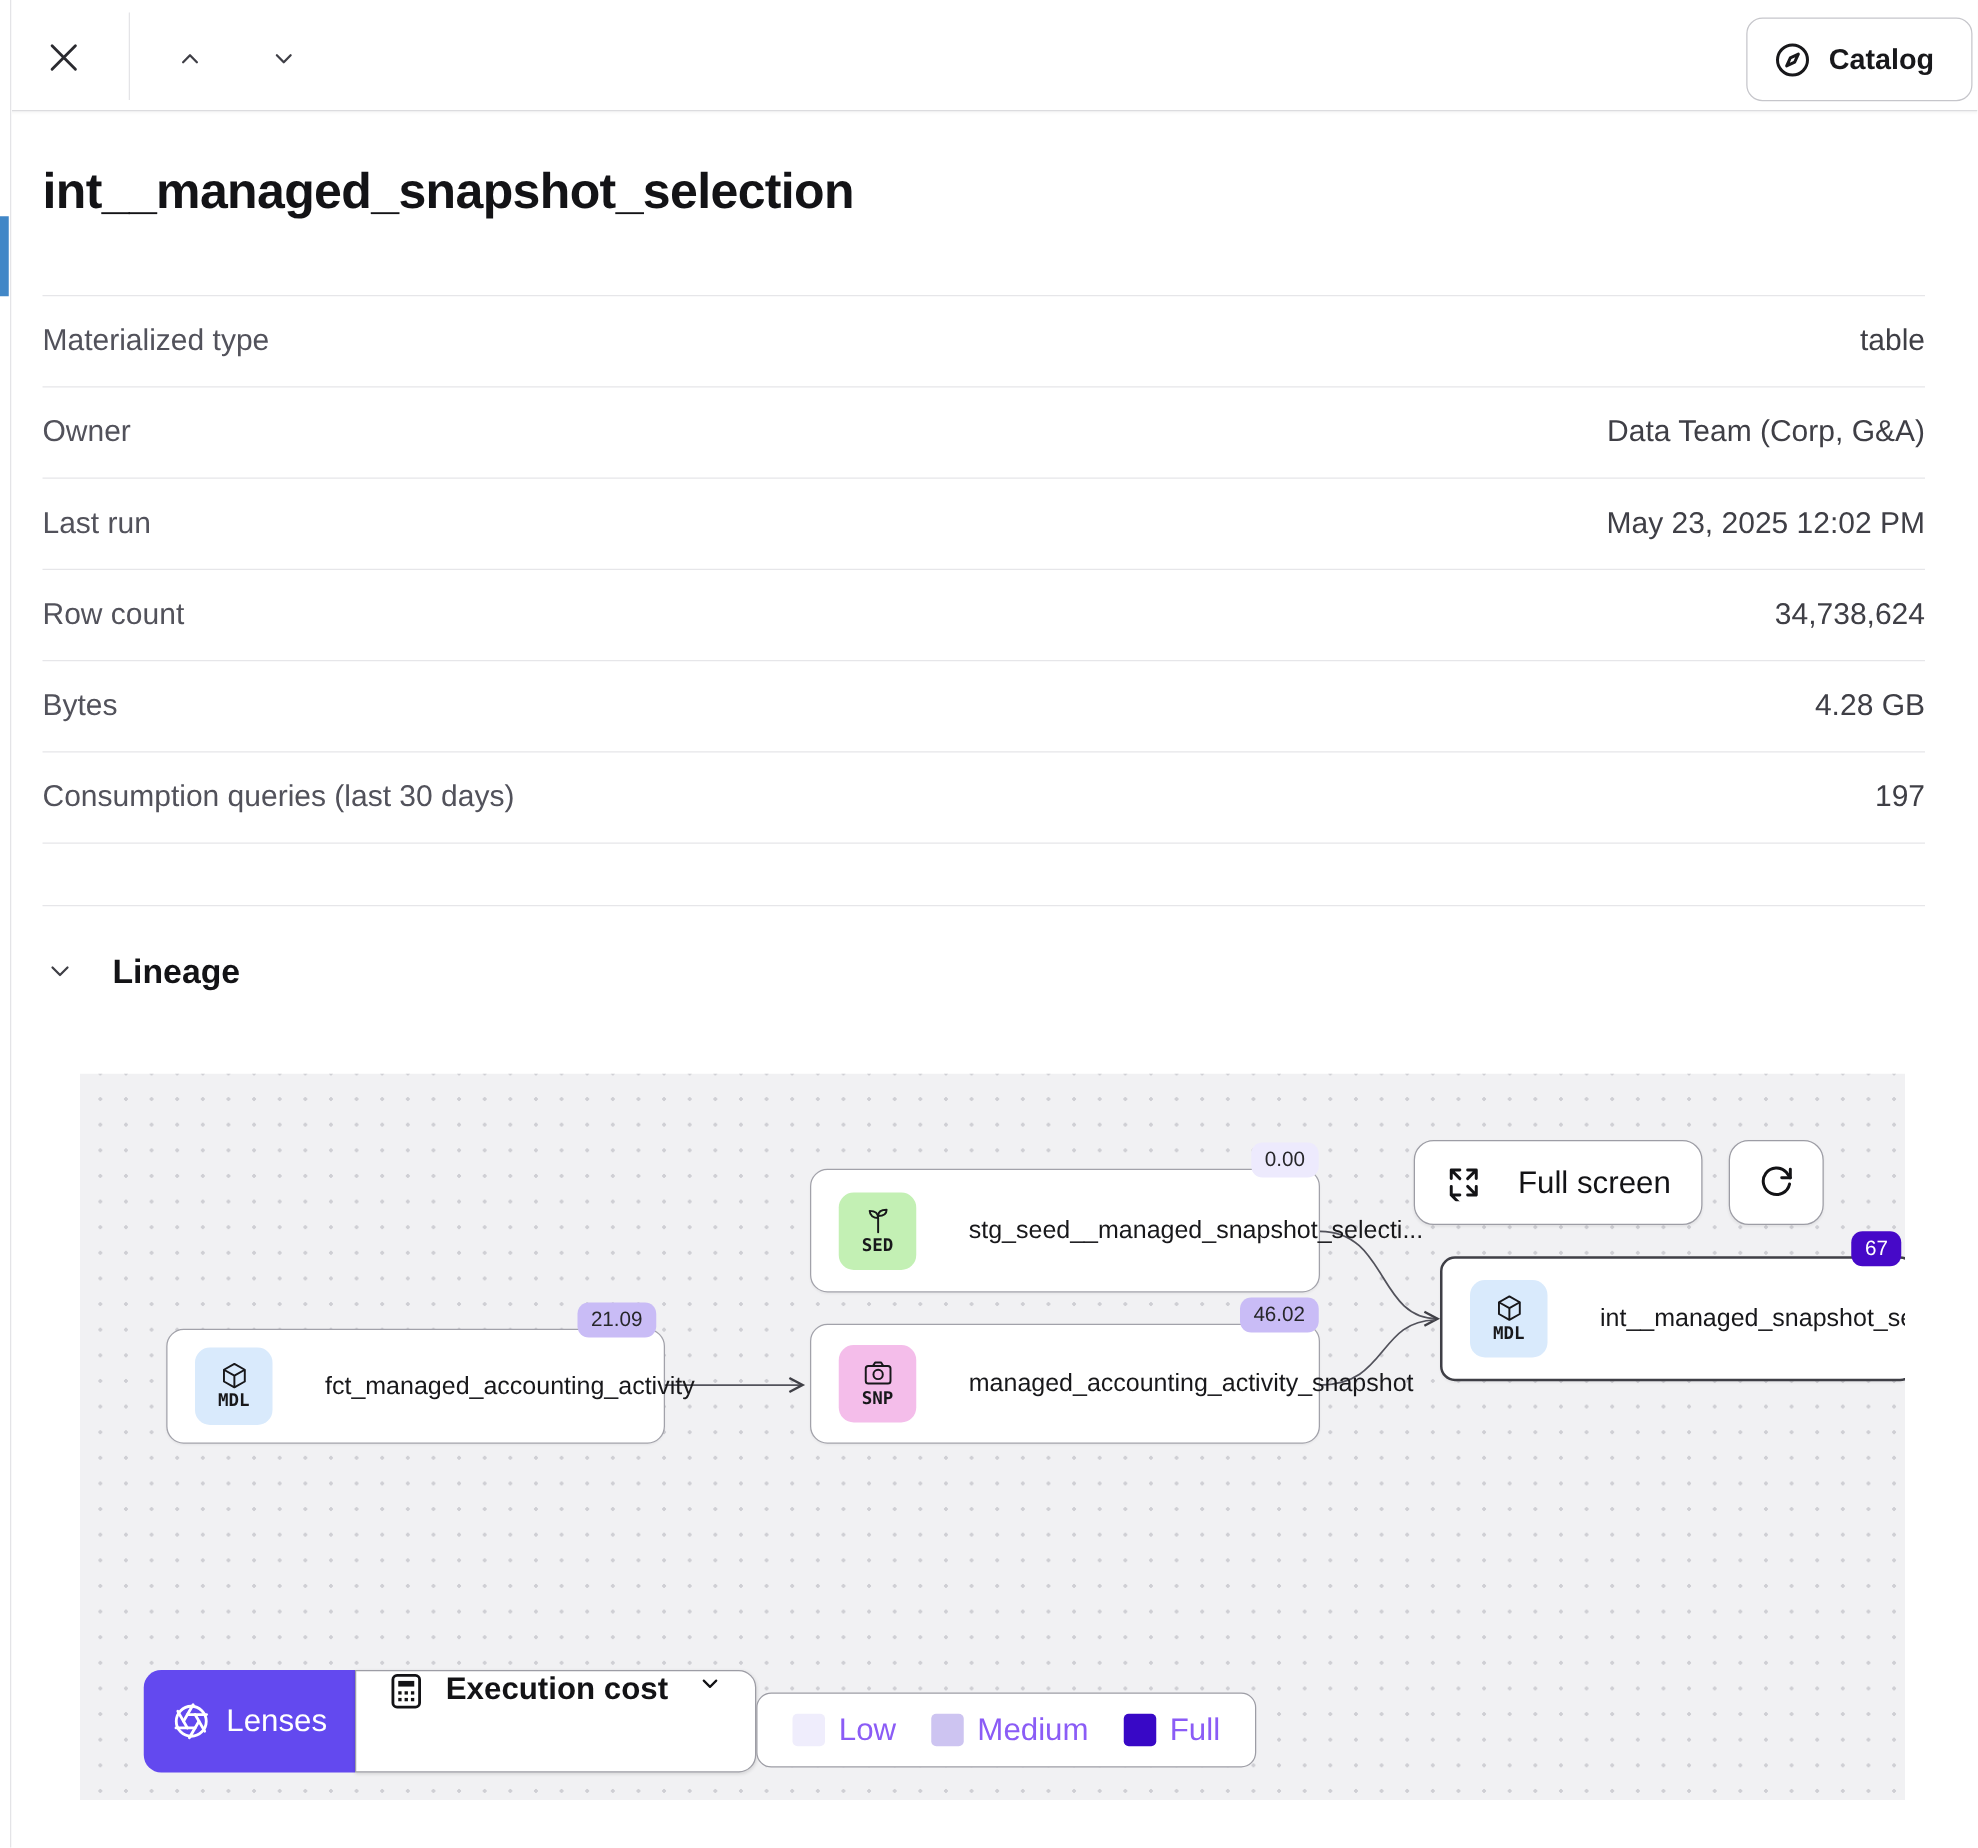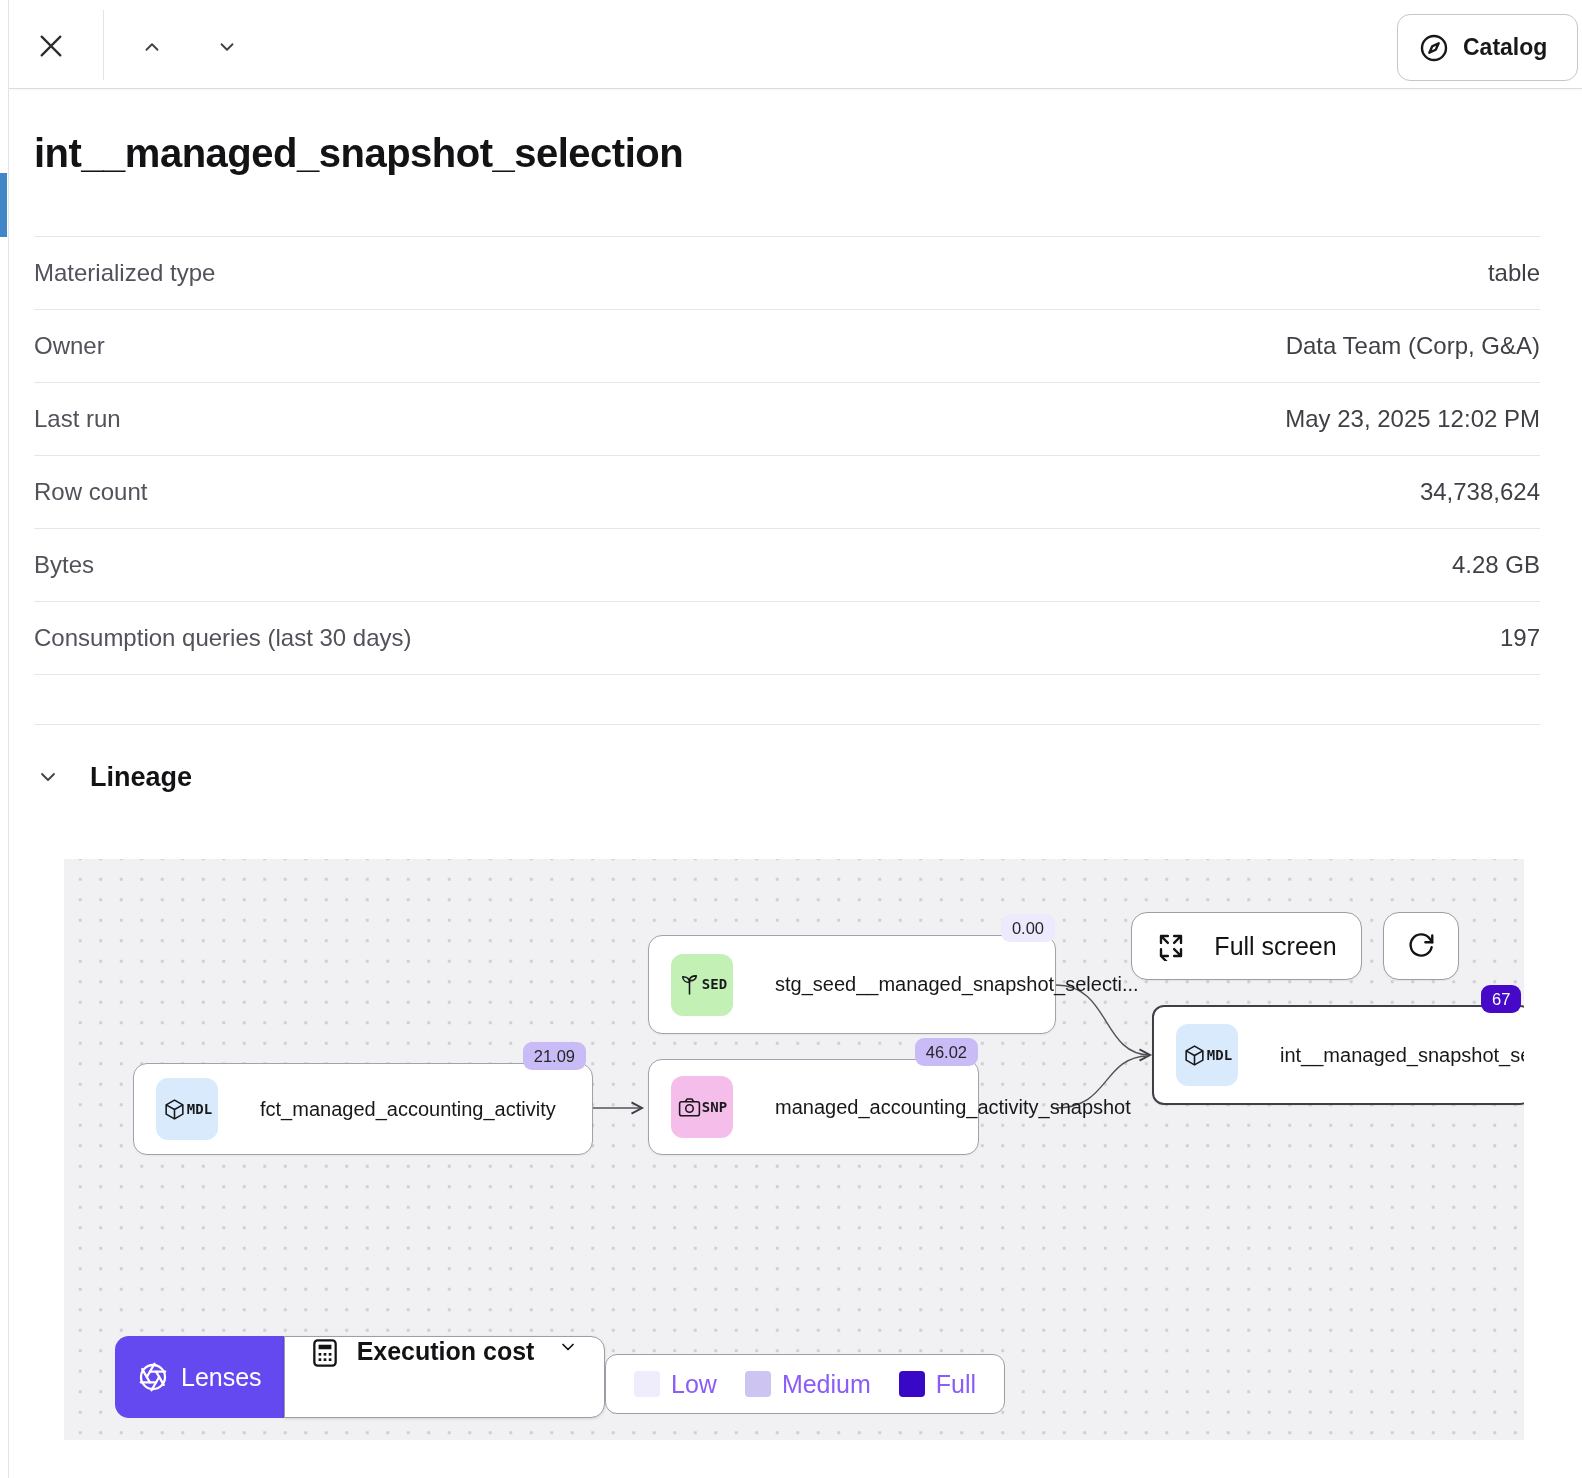--- a/index.html
+++ b/index.html
@@ -43,28 +43,28 @@
   
   .graph { position:relative; margin:62px 0 0 30px; width:1460px; height:581px;
     overflow:hidden; background:#f1f1f3;
     background-image:radial-gradient(circle, #cfcfd4 1.6px, transparent 1.6px);
     background-size:20.5px 20.5px; background-position:6px 10px; }
   .edges { position:absolute; left:0; top:0; pointer-events:none; }
 
   .node { position:absolute; background:#fff; border:1.5px solid #a2a2aa; border-radius:14px;
     display:flex; align-items:center; padding-left:22px; gap:42px;
     box-shadow:0 1px 2px rgba(0,0,0,.05); }
-  .node-fct { left:69px;  top:204px; width:460px; height:92px; }
+  .node-fct { left:69px;  top:204px; width:399px; height:92px; }
   .node-sed { left:584px; top:76px;  width:408px; height:99px; }
-  .node-snp { left:584px; top:200px; width:331px; height:96px; }
+  .node-snp { left:584px; top:200px; width:408px; height:96px; }
   .node-int { left:1088px; top:146px; width:380px; height:100px;
     border:2px solid #3f3f46; border-radius:12px;text-align:right; }
   .node-label { font-size:20px; color:#18181b; white-space:nowrap; }
   .node-icon { width:62px; height:62px; border-radius:12px; flex:0 0 auto;
-    display:flex; flex-direction:row; align-items:center; justify-content:center; gap:0; }
+    display:flex; flex-direction:column; align-items:center; justify-content:center; gap:0; }
   .node-type { font-family:"DejaVu Sans Mono", monospace; font-size:14px; font-weight:600;
     color:#18181b; line-height:17px; }
   .badge { position:absolute; top:-22px; padding:3px 11px; border-radius:9px;
     font-size:16.5px; color:#27272a; line-height:22px; }
   .badge-fct { right:6px; }
   .badge-sed { right:0px; }
   .badge-snp { right:0px; }
   .badge-int { left:327px; color:#fff; }
 
   .graph-btn { position:absolute; background:#fff; border:1.5px solid #9d9da5;

